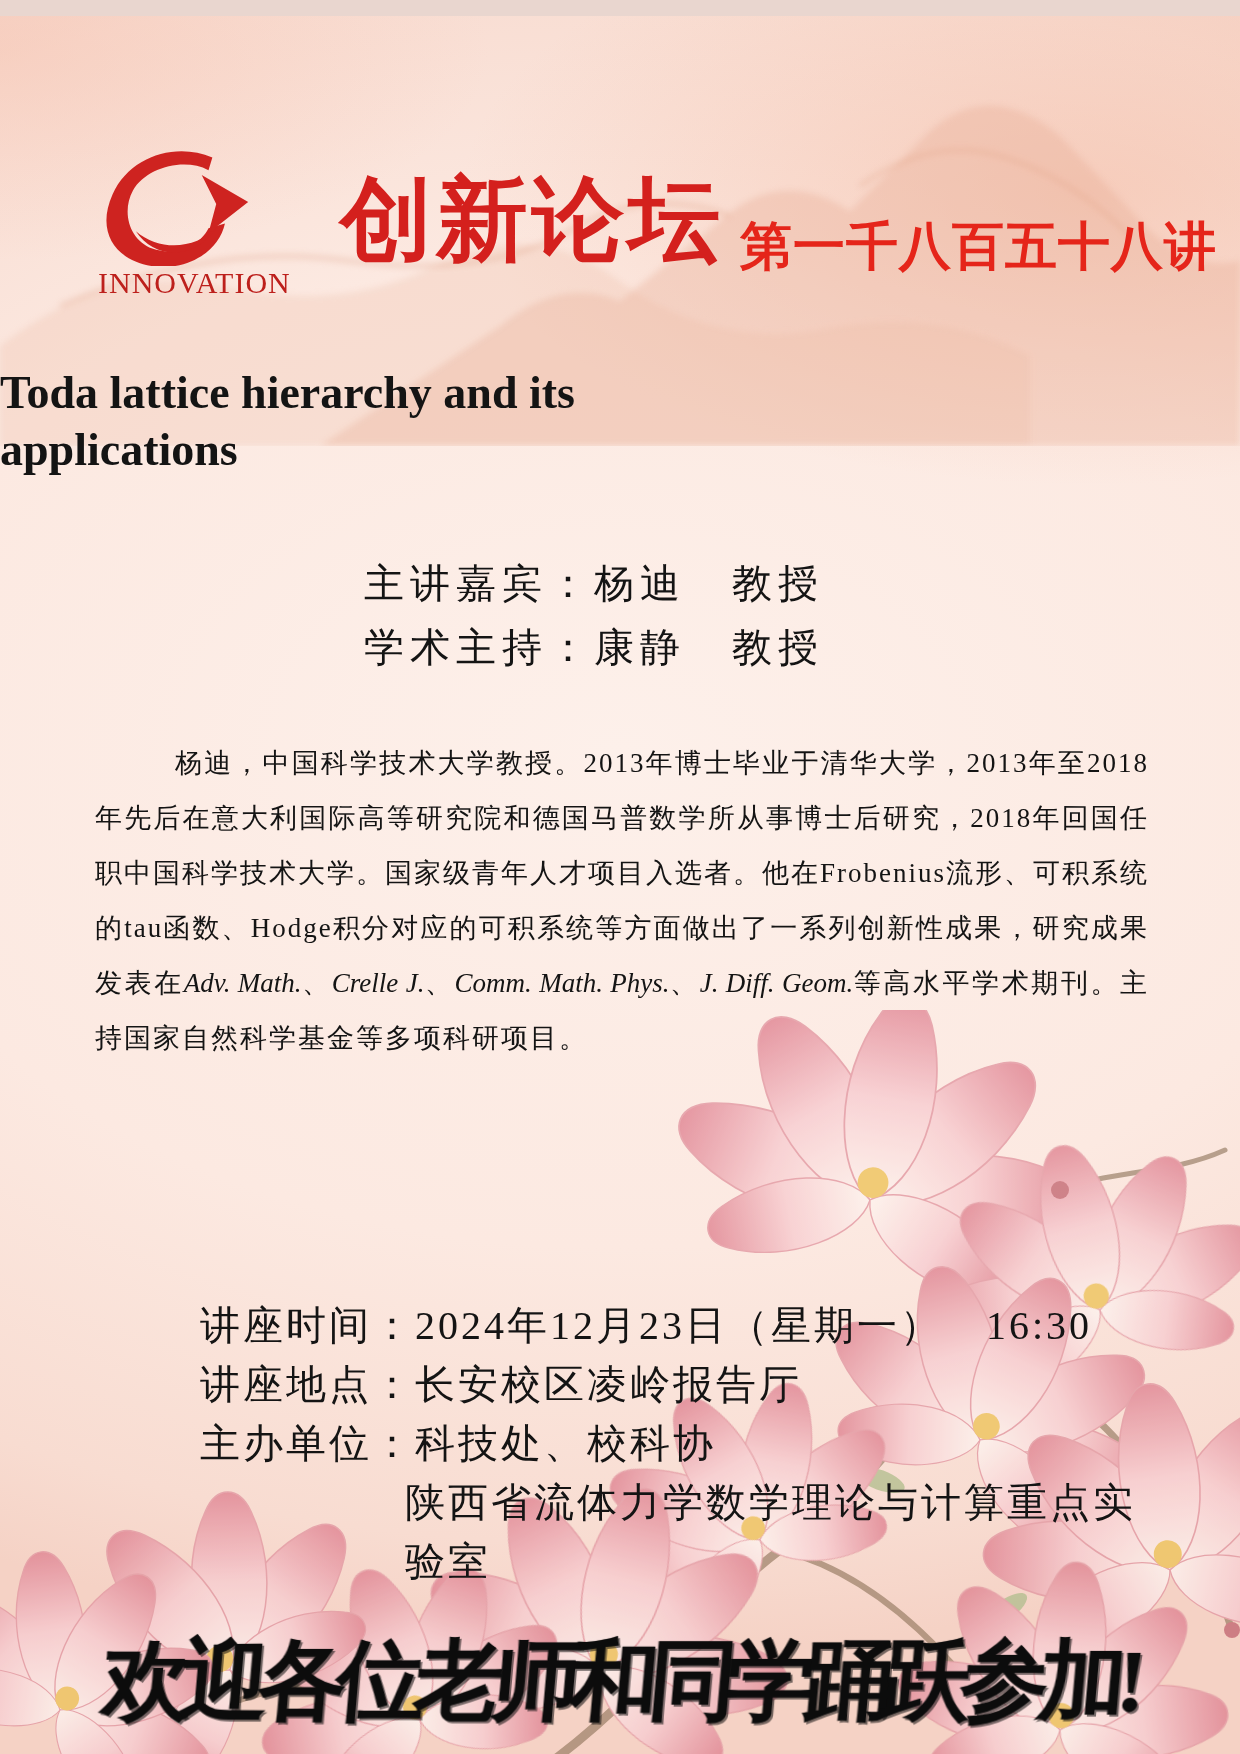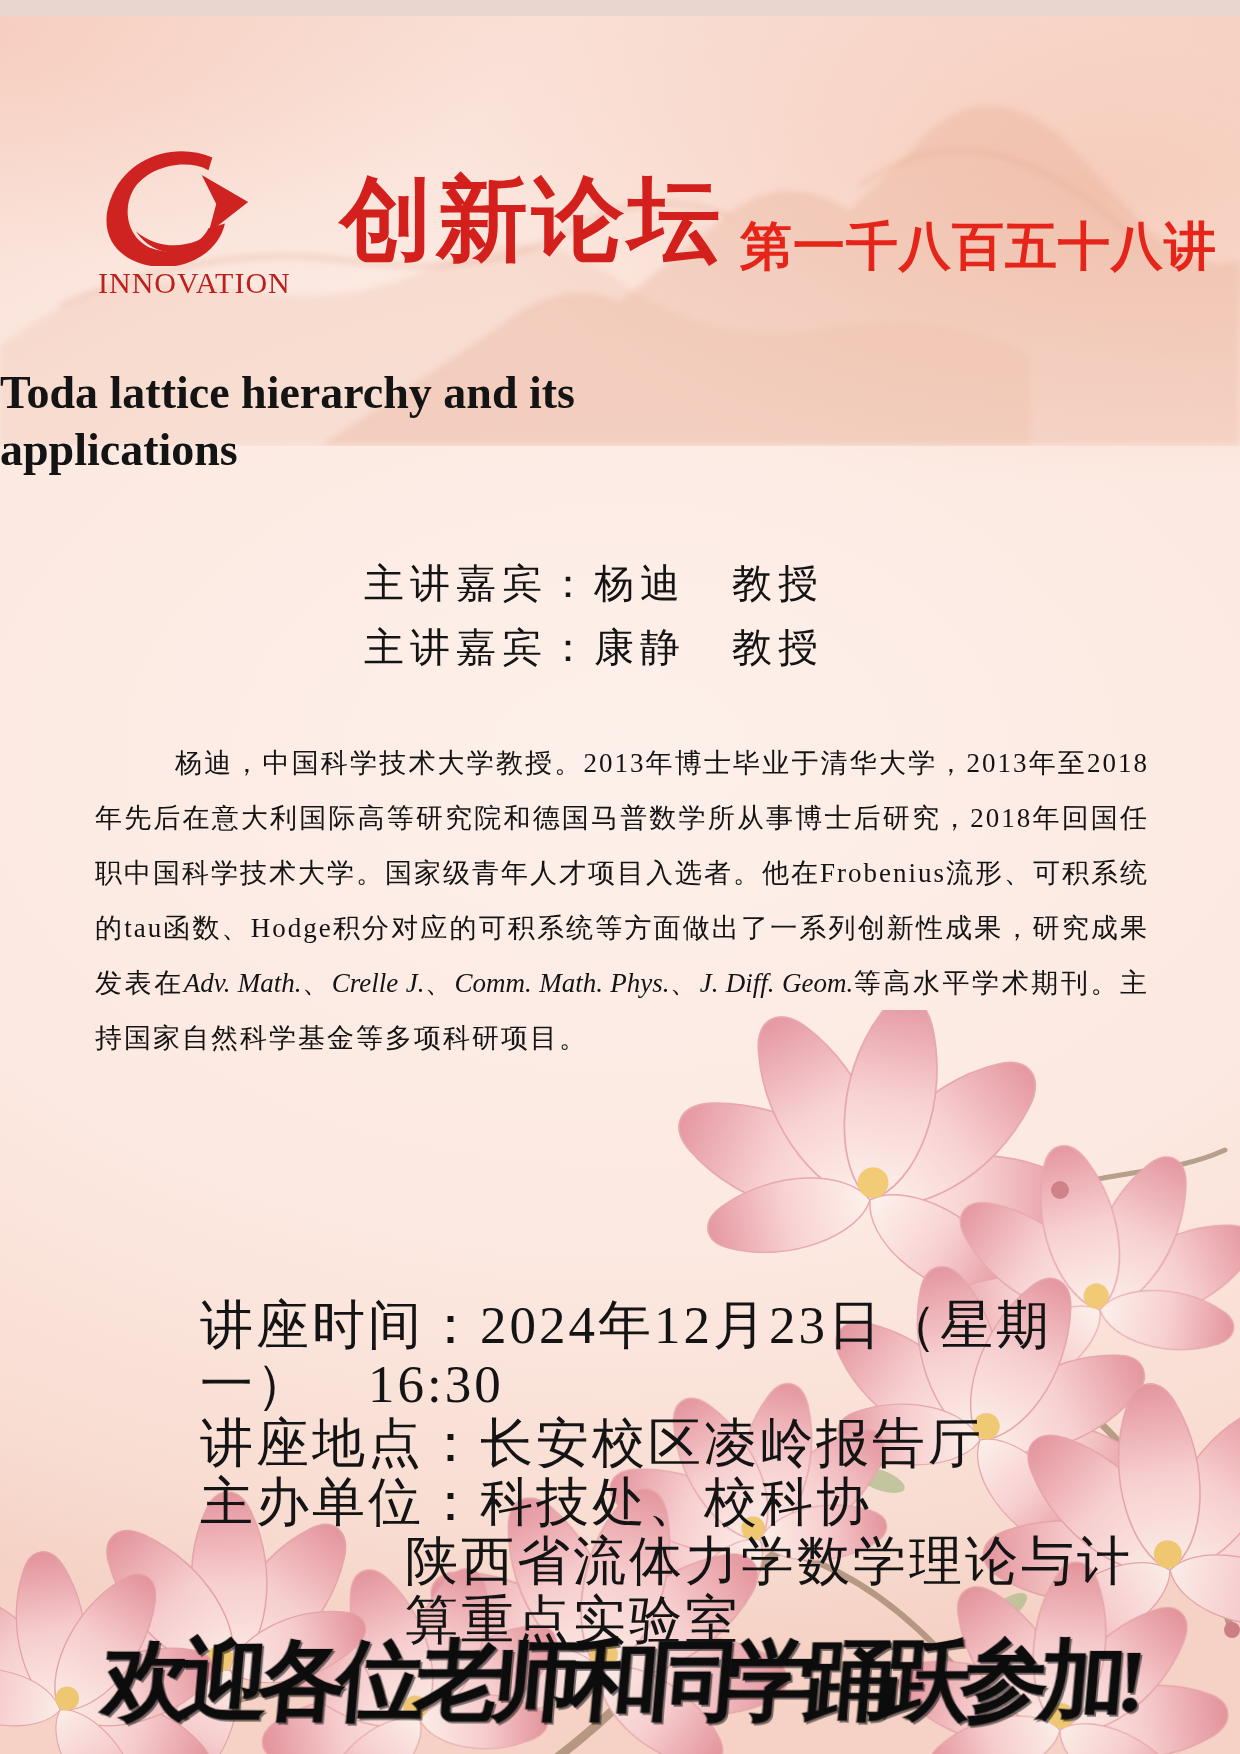--- a/index.html
+++ b/index.html
@@ -66,21 +66,21 @@
   .bio{
     position:absolute;left:95px;top:720px;width:1054px;
     font-size:27px;line-height:55px;letter-spacing:2px;
     text-align:justify;text-indent:80px;color:var(--ink);
   }
   .bio .it{font-style:italic;letter-spacing:0;}
 
   
   .details{
     position:absolute;left:200px;top:1280px;width:960px;
-    font-size:53px;line-height:59px;letter-spacing:3px;
+    font-size:40px;line-height:59px;letter-spacing:3px;
     color:var(--ink);
   }
   .details .row.indent{padding-left:205px;}
 
   
   .welcome{
     position:absolute;left:0;top:1606px;width:100%;
     text-align:center;color:#0c0c0c;
     font-size:88px;font-weight:bold;letter-spacing:-10px;
     transform:skewX(-5deg);
@@ -161,21 +161,21 @@
   <div class="forum-title">创新论坛</div>
   <div class="lecture-no">第一千八百五十八讲</div>
 
   <h1 class="talk-title">
     <div>Toda lattice hierarchy and its</div>
     <div>applications</div>
   </h1>
 
   <div class="speakers">
     <div>主讲嘉宾：杨迪　教授</div>
-    <div>主讲嘉宾：康静　教授</div>
+    <div>学术主持：康静　教授</div>
   </div>
 
   <p class="bio"><span>杨迪，中国科学技术大学教授。2013年博士毕业于清华大学，2013年至2018年先后在意大利国际高等研究院和德国马普数学所从事博士后研究，2018年回国任职中国科学技术大学。国家级青年人才项目入选者。他在Frobenius流形、可积系统的tau函数、Hodge积分对应的可积系统等方面做出了一系列创新性成果，研究成果发表在</span><span class="it">Adv. Math.</span><span>、</span><span class="it">Crelle J.</span><span>、</span><span class="it">Comm. Math. Phys.</span><span>、</span><span class="it">J. Diff. Geom.</span><span>等高水平学术期刊。主持国家自然科学基金等多项科研项目。</span></p>
 
   <div class="details">
     <div class="row">讲座时间：2024年12月23日（星期一）　16:30</div>
     <div class="row">讲座地点：长安校区凌岭报告厅</div>
     <div class="row">主办单位：科技处、校科协</div>
     <div class="row indent">陕西省流体力学数学理论与计算重点实验室</div>
   </div>

